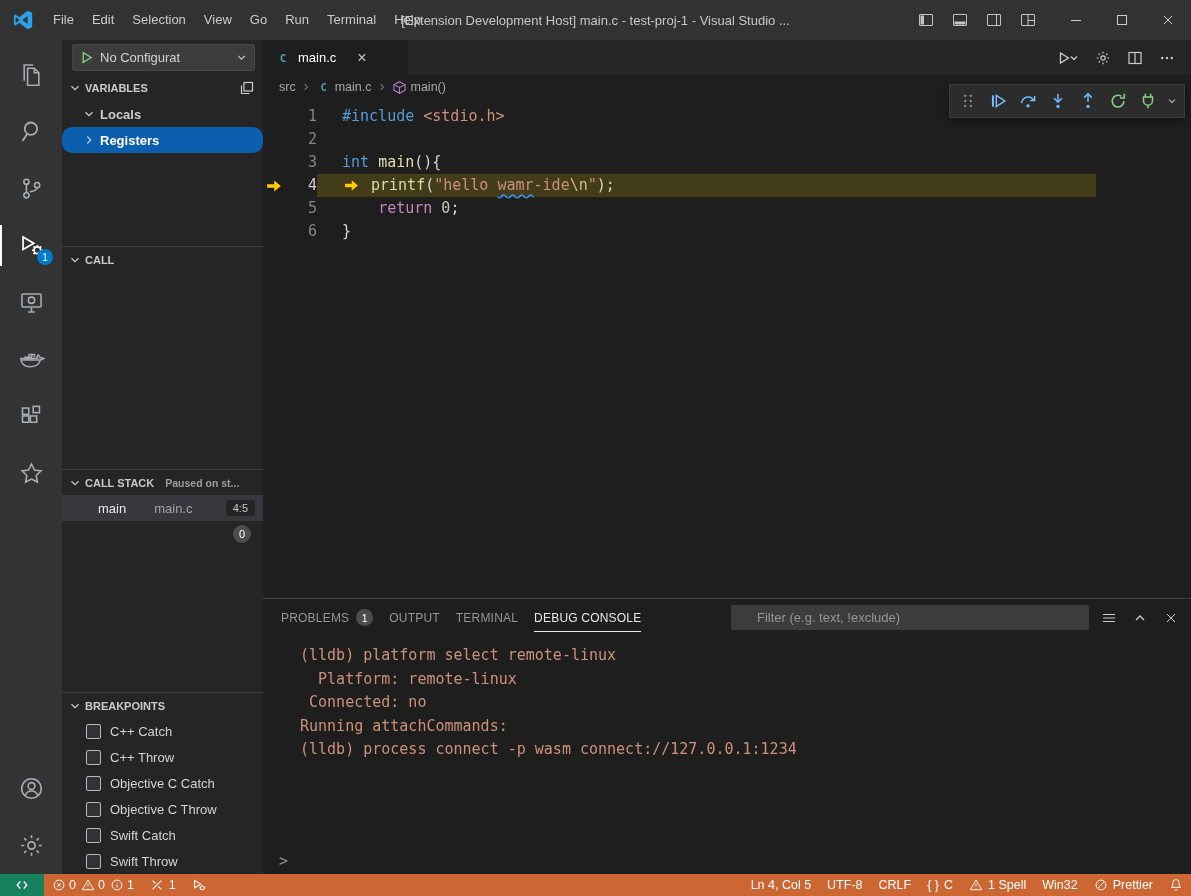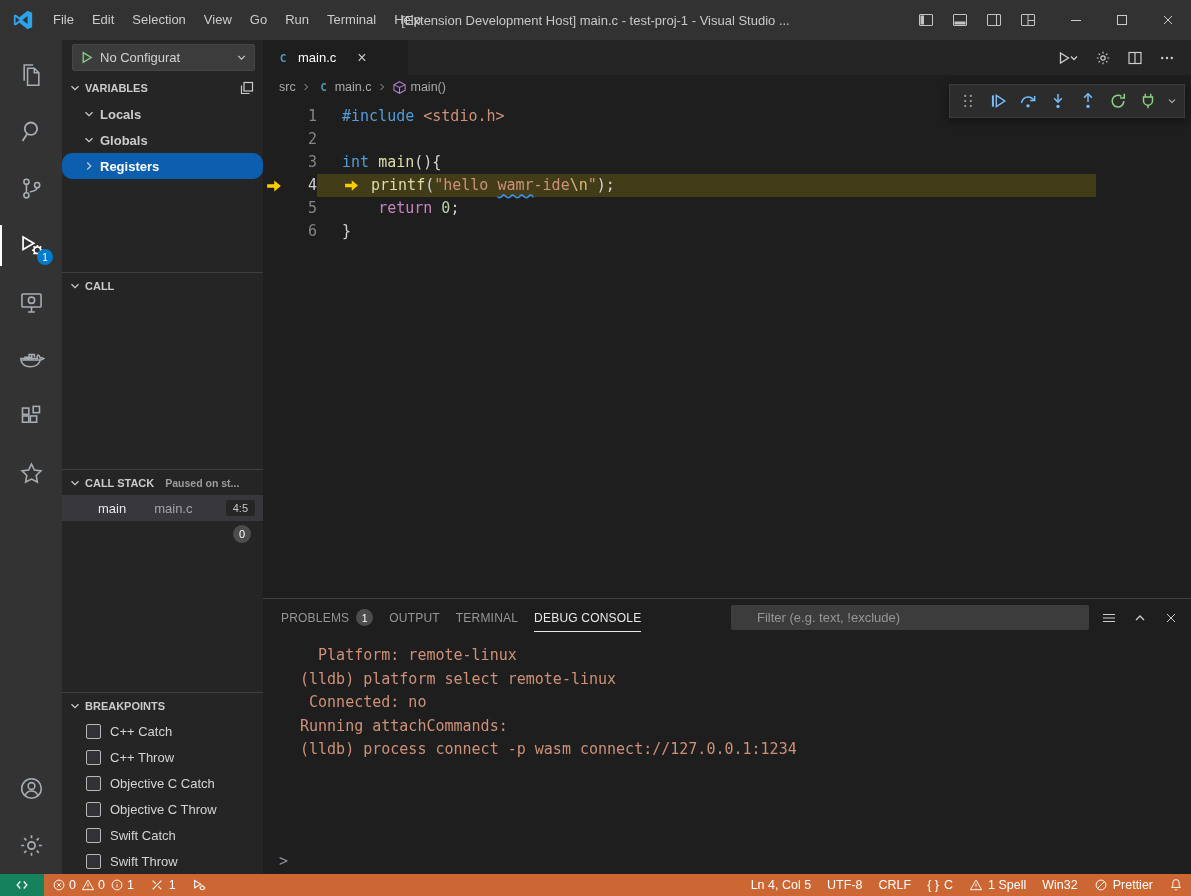--- a/index.html
+++ b/index.html
@@ -341,28 +341,20 @@
     </div>
     <div id="var-list">
         <div class="tree-item">
           <span class="tree-chev icon">
             <svg viewBox="0 0 16 16" fill="none" stroke="currentColor" stroke-width="1.4">
               <path d="m4 6 4 4 4-4"></path>
             </svg>
           </span>
           <span>Locals</span>
         </div>
-        <div class="tree-item">
-          <span class="tree-chev icon">
-            <svg viewBox="0 0 16 16" fill="none" stroke="currentColor" stroke-width="1.4">
-              <path d="m4 6 4 4 4-4"></path>
-            </svg>
-          </span>
-          <span>Globals</span>
-        </div>
         <div class="tree-item selected">
           <span class="tree-chev icon">
             <svg viewBox="0 0 16 16" fill="none" stroke="currentColor" stroke-width="1.4">
               <path d="m6 4 4 4-4 4"></path>
             </svg>
           </span>
           <span>Registers</span>
         </div>
       </div>
     <div class="spacer-var"></div>
@@ -646,22 +638,22 @@
               </svg>
             </span>
             <span class="pa-icon icon">
               <svg viewBox="0 0 16 16" fill="none" stroke="#cccccc">
                 <path d="M4 4l8 8M12 4l-8 8"></path>
               </svg>
             </span>
           </div>
       </div>
       <div class="panel-body" id="console-body">
+          <div class="console-line">(lldb) platform select remote-linux</div>
           <div class="console-line">  Platform: remote-linux</div>
-          <div class="console-line">(lldb) platform select remote-linux</div>
           <div class="console-line"> Connected: no</div>
           <div class="console-line">Running attachCommands:</div>
           <div class="console-line">(lldb) process connect -p wasm connect://127.0.0.1:1234</div>
         </div>
       <div class="panel-input">
         <span class="prompt">&gt;</span>
       </div>
     </div>
   </div>
 </div>

